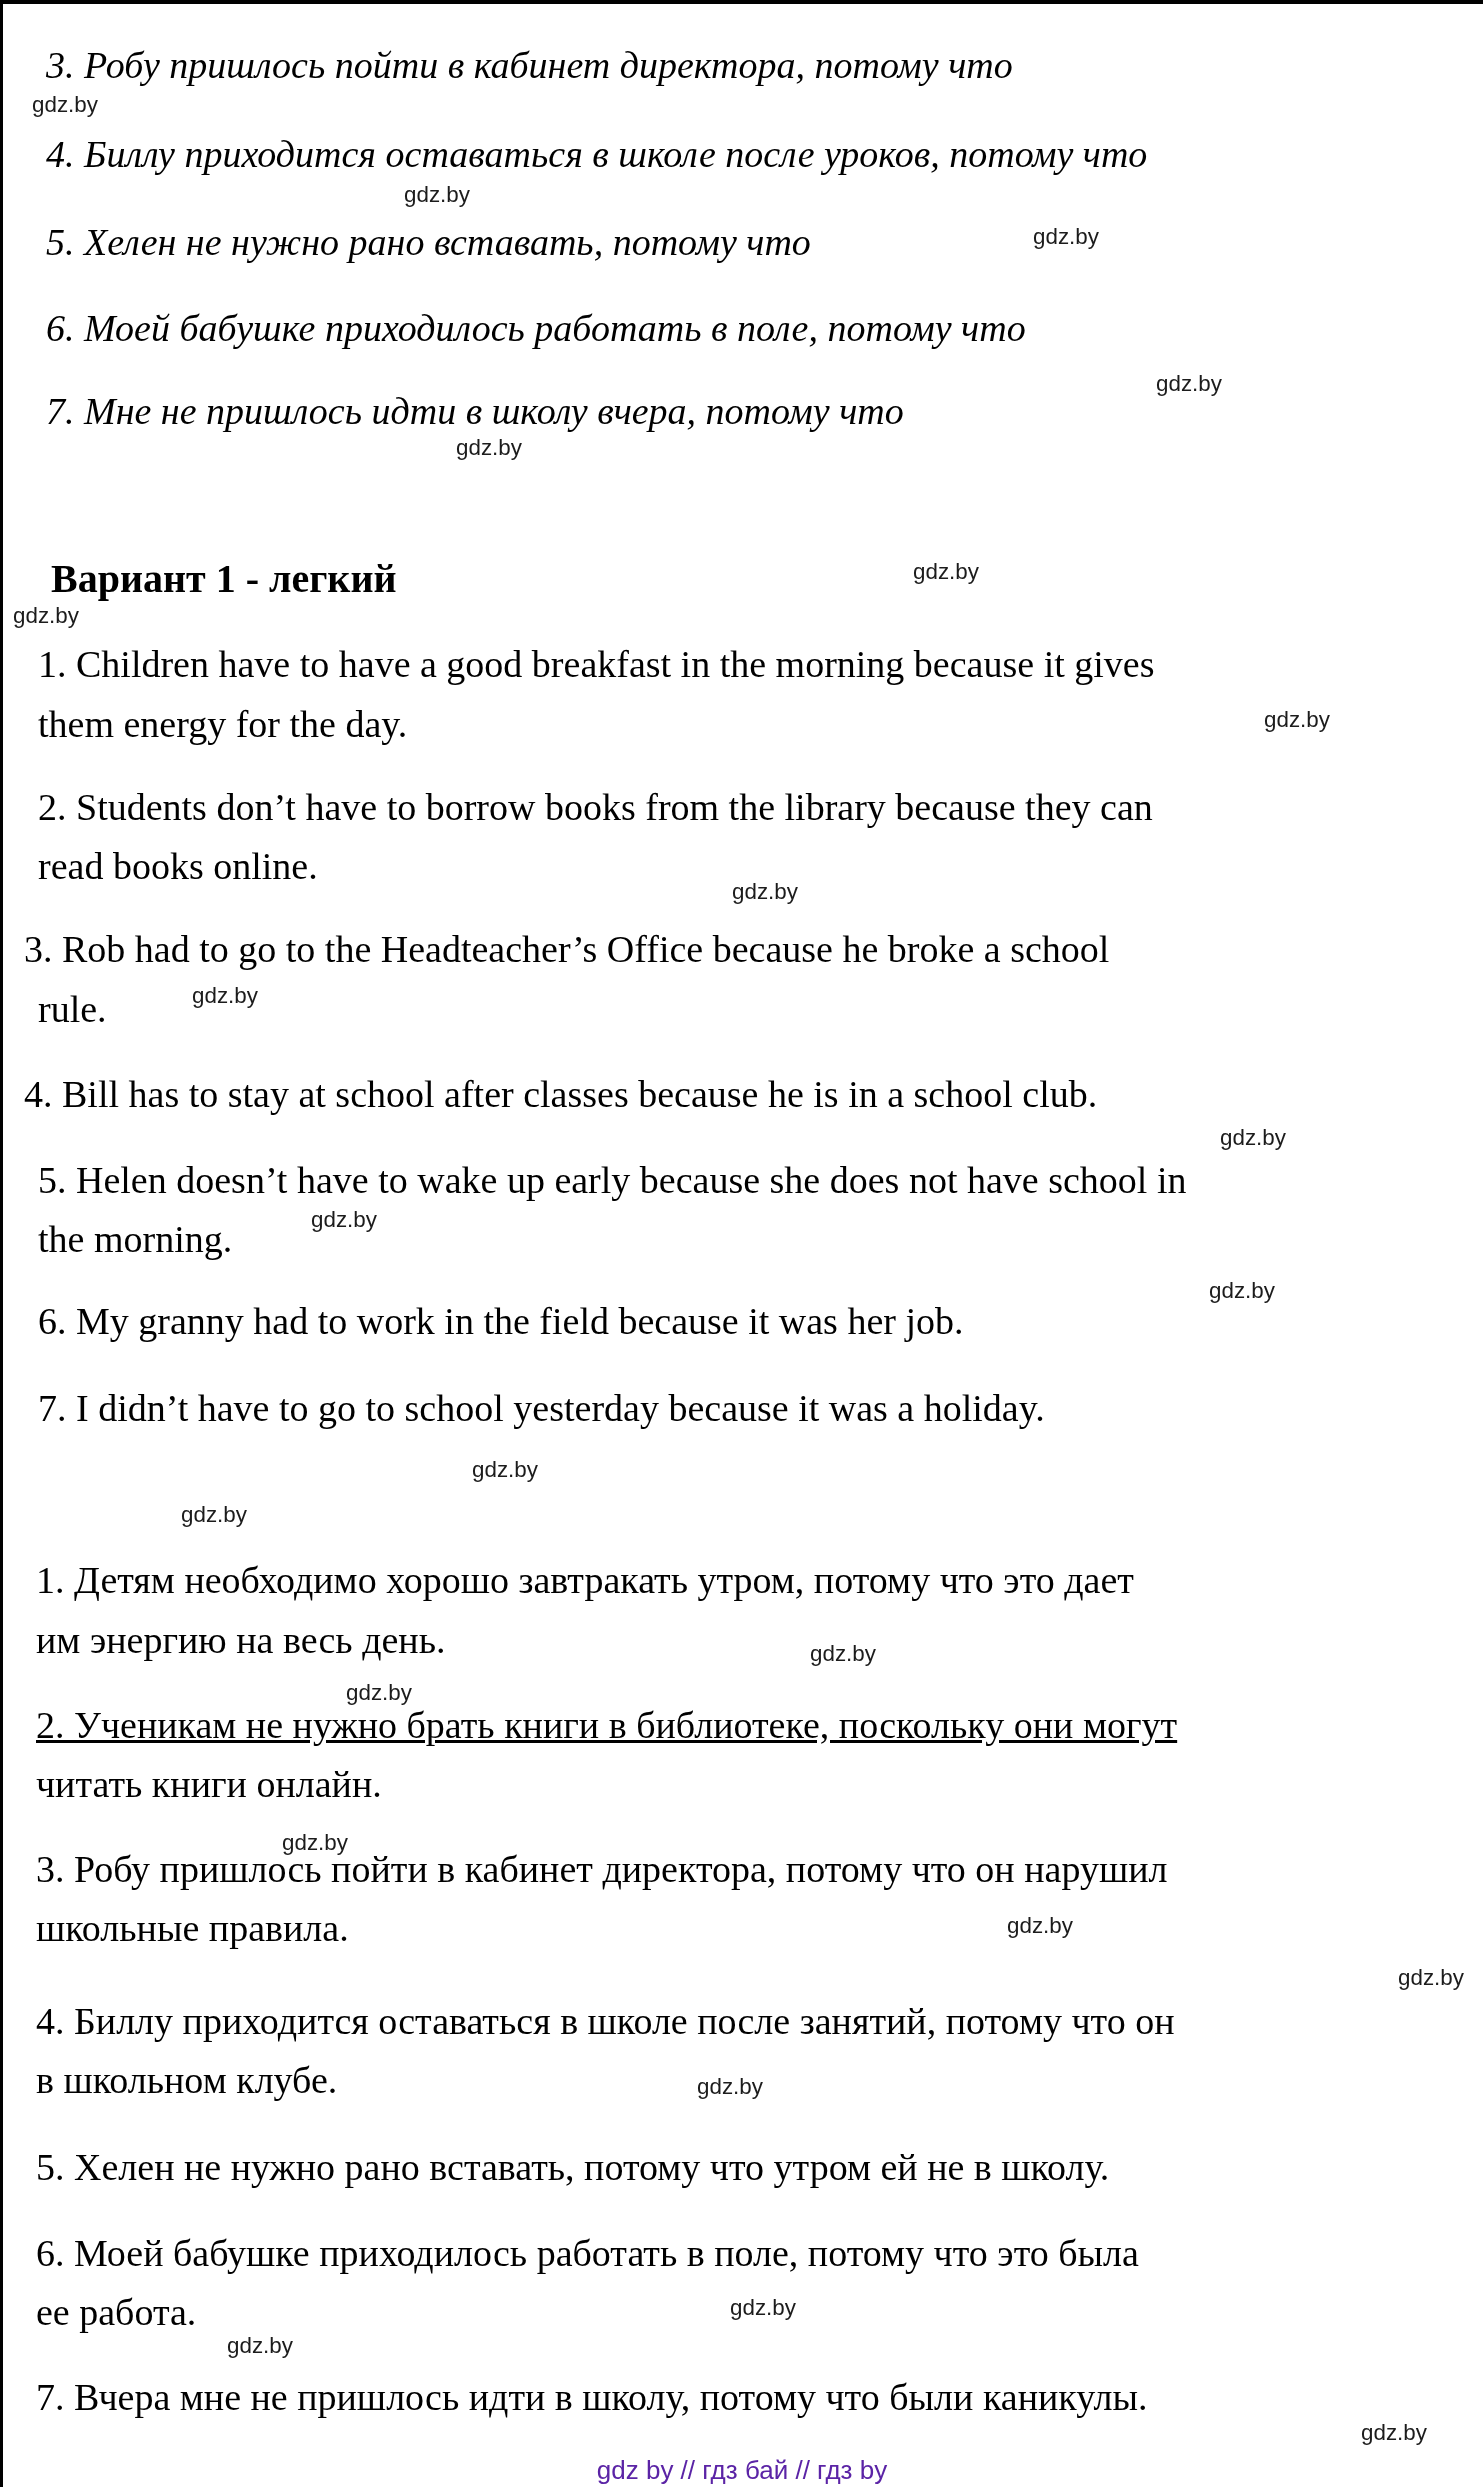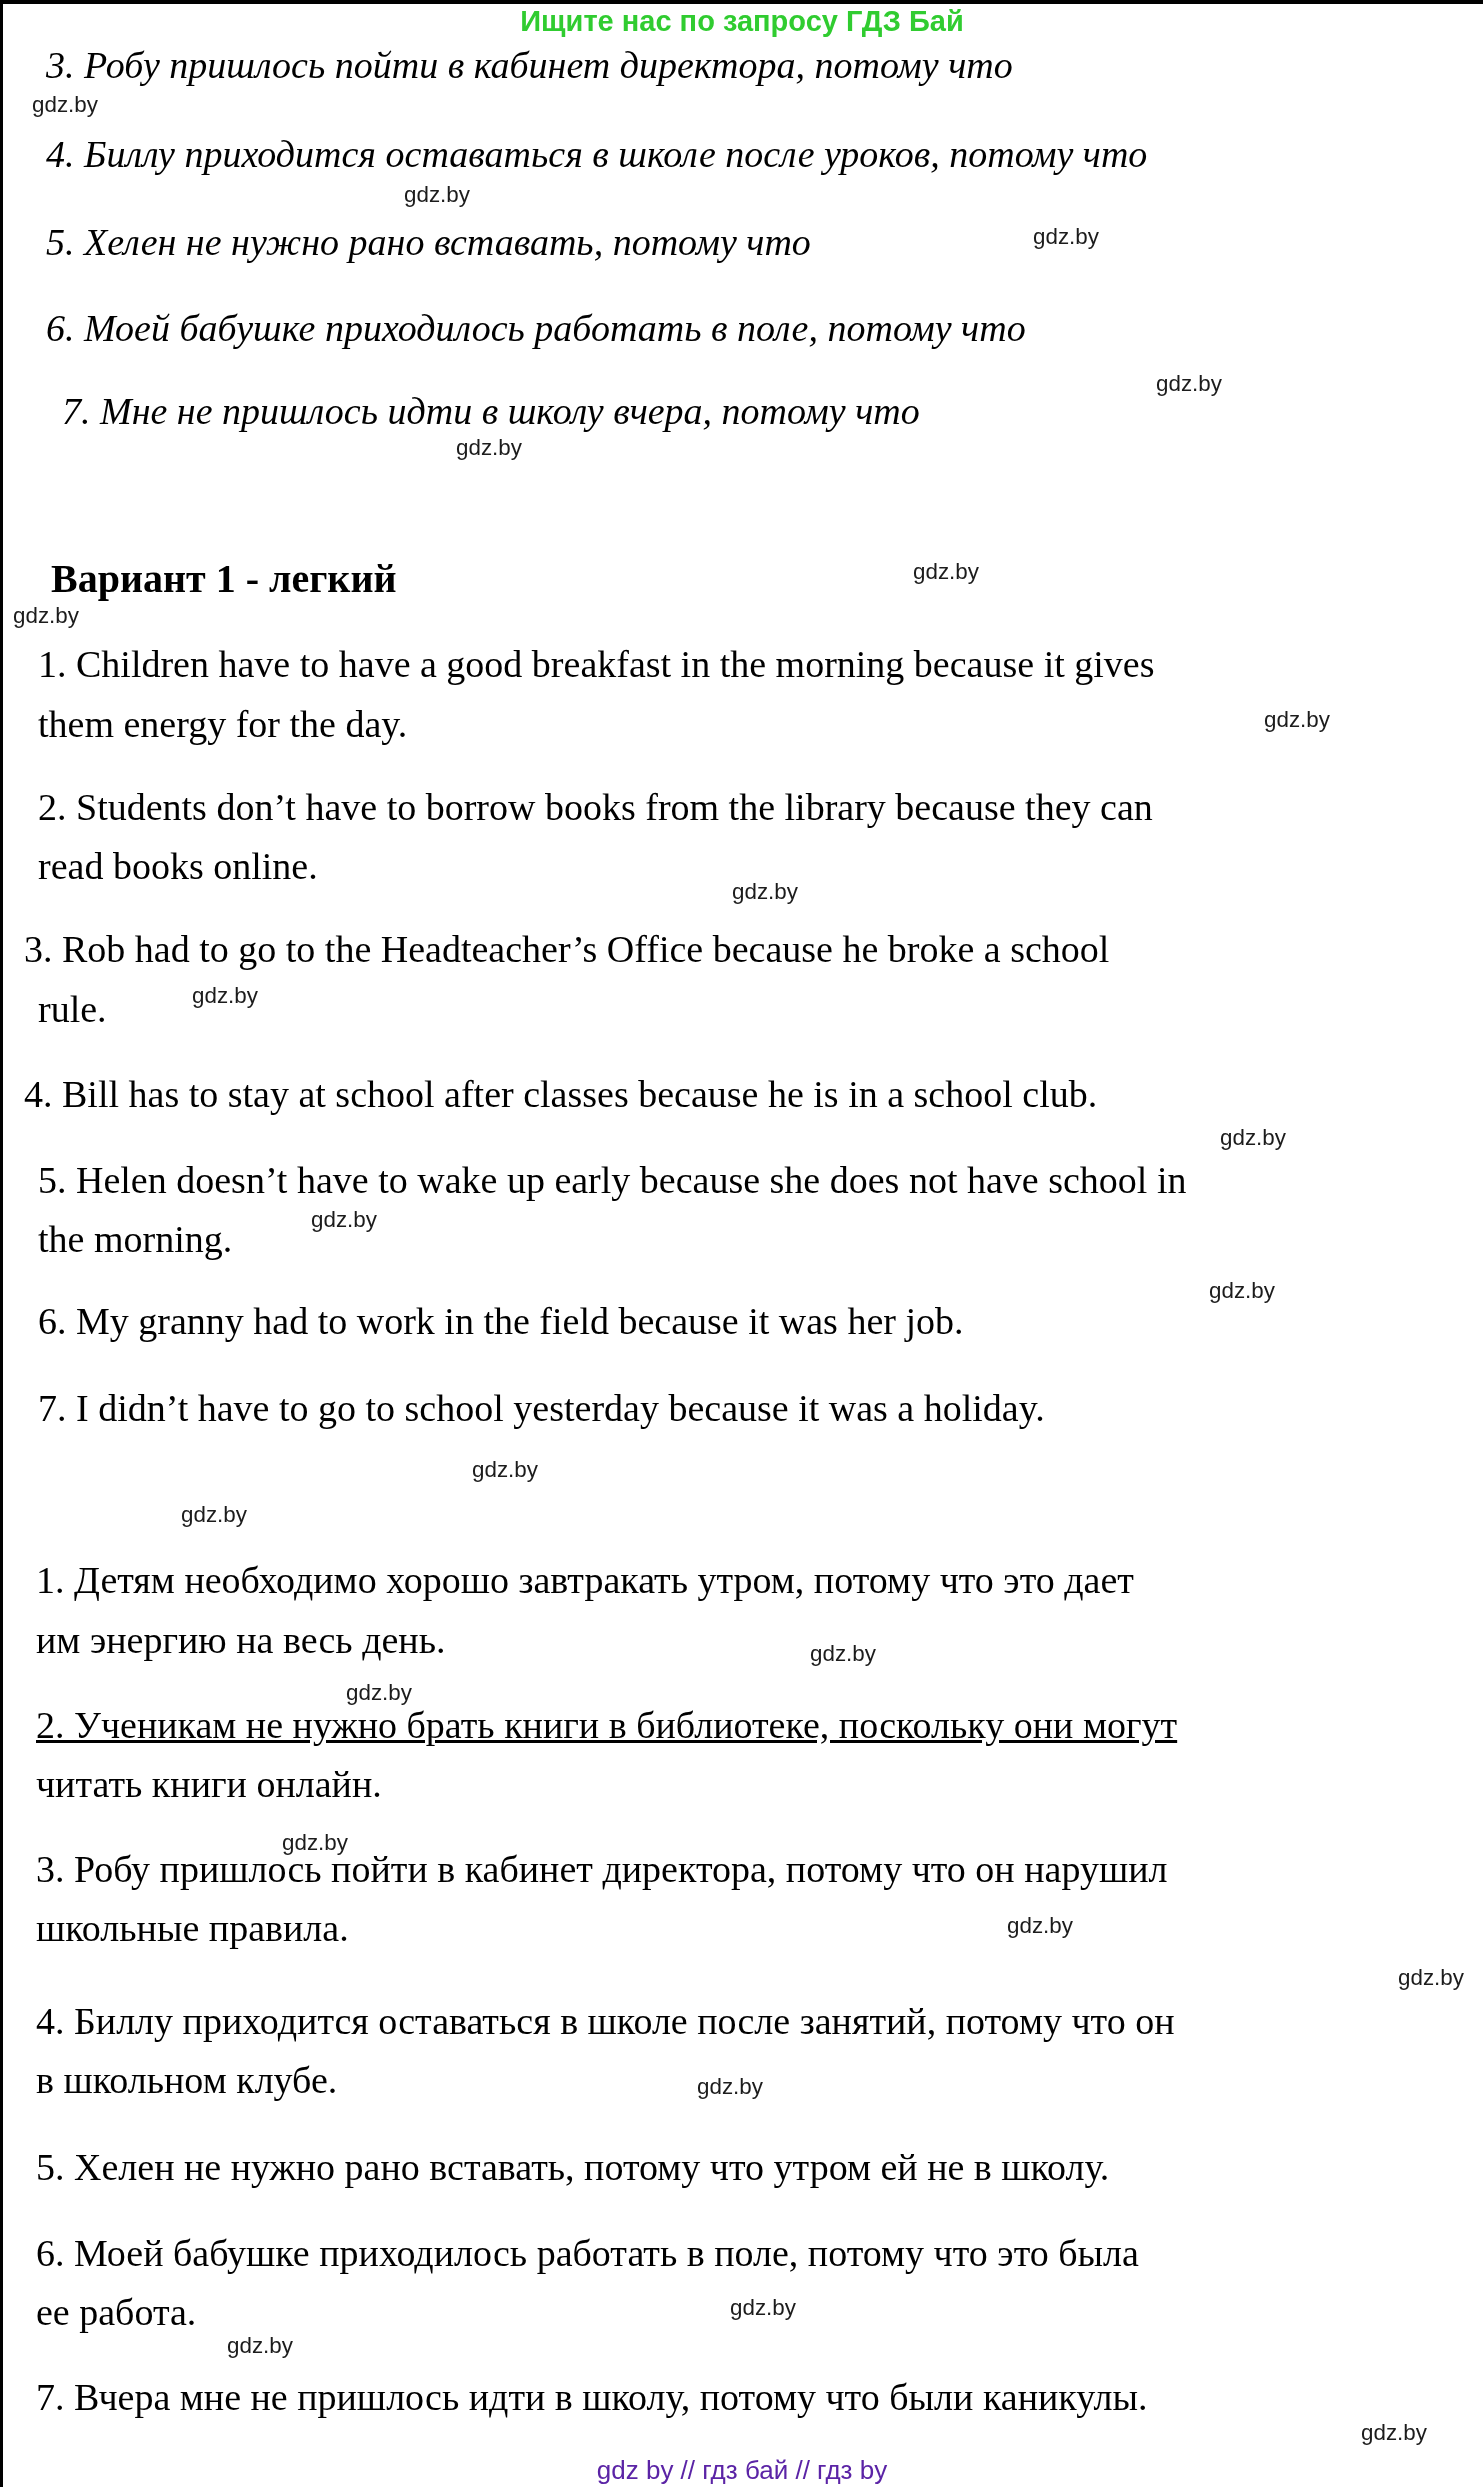--- a/index.html
+++ b/index.html
@@ -58,30 +58,29 @@
     white-space: nowrap;
   }
 </style>
 </head>
 <body>
 
 <div class="page">
   <div class="scan-edge-top"></div>
   <div class="scan-edge-left"></div>
 
-  <div class="header-note" style="color: rgb(48, 204, 48);">Ищите нас по запросу ГДЗ Бай</div>
 
   <div class="heading" style="left: 51px; top: 559px;">Вариант 1 - легкий</div>
 
   <div id="italic-lines">
       <div class="line italic" style="left: 46px; top: 46px;">3. Робу пришлось пойти в кабинет директора, потому что</div>
       <div class="line italic" style="left: 46px; top: 135px;">4. Биллу приходится оставаться в школе после уроков, потому что</div>
       <div class="line italic" style="left: 46px; top: 223px;">5. Хелен не нужно рано вставать, потому что</div>
       <div class="line italic" style="left: 46px; top: 309px;">6. Моей бабушке приходилось работать в поле, потому что</div>
-      <div class="line italic" style="left: 62px; top: 392px;">7. Мне не пришлось идти в школу вчера, потому что</div>
+      <div class="line italic" style="left: 46px; top: 392px;">7. Мне не пришлось идти в школу вчера, потому что</div>
     </div>
   <div id="body-lines">
       <div class="line" style="left: 38px; top: 645px;">1. Children have to have a good breakfast in the morning because it gives</div>
       <div class="line" style="left: 38px; top: 705px;">them energy for the day.</div>
       <div class="line" style="left: 38px; top: 788px;">2. Students don’t have to borrow books from the library because they can</div>
       <div class="line" style="left: 38px; top: 847px;">read books online.</div>
       <div class="line" style="left: 24px; top: 930px;">3. Rob had to go to the Headteacher’s Office because he broke a school</div>
       <div class="line" style="left: 38px; top: 990px;">rule.</div>
       <div class="line" style="left: 24px; top: 1075px;">4. Bill has to stay at school after classes because he is in a school club.</div>
       <div class="line" style="left: 38px; top: 1161px;">5. Helen doesn’t have to wake up early because she does not have school in</div>

